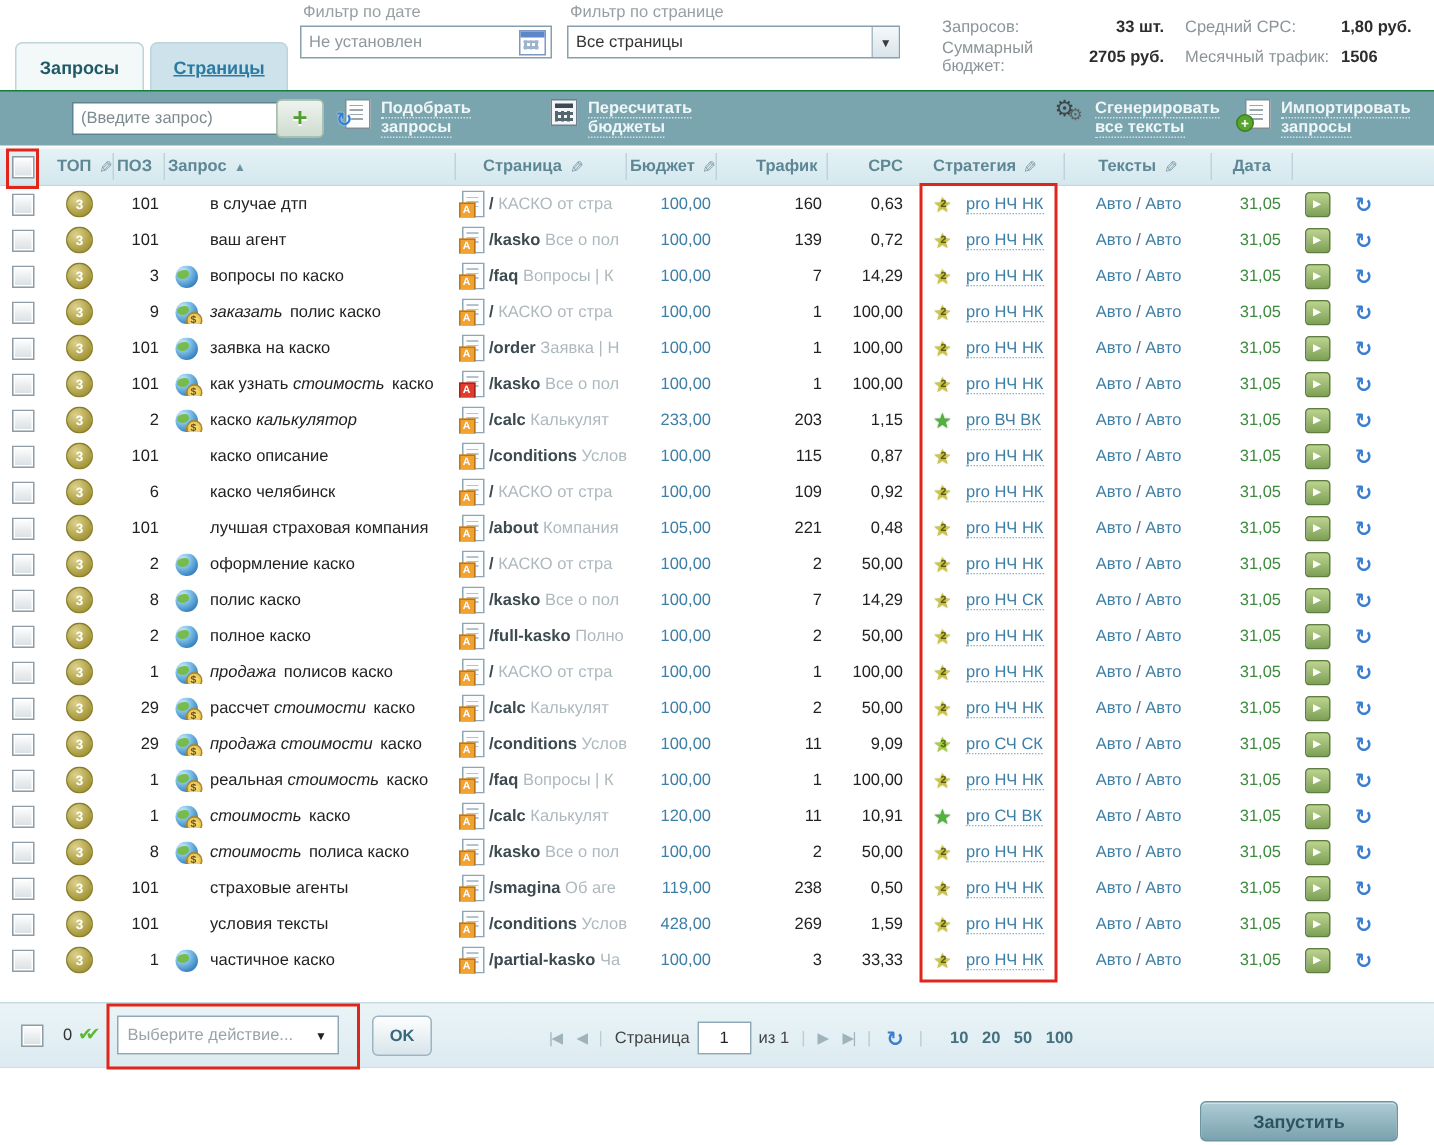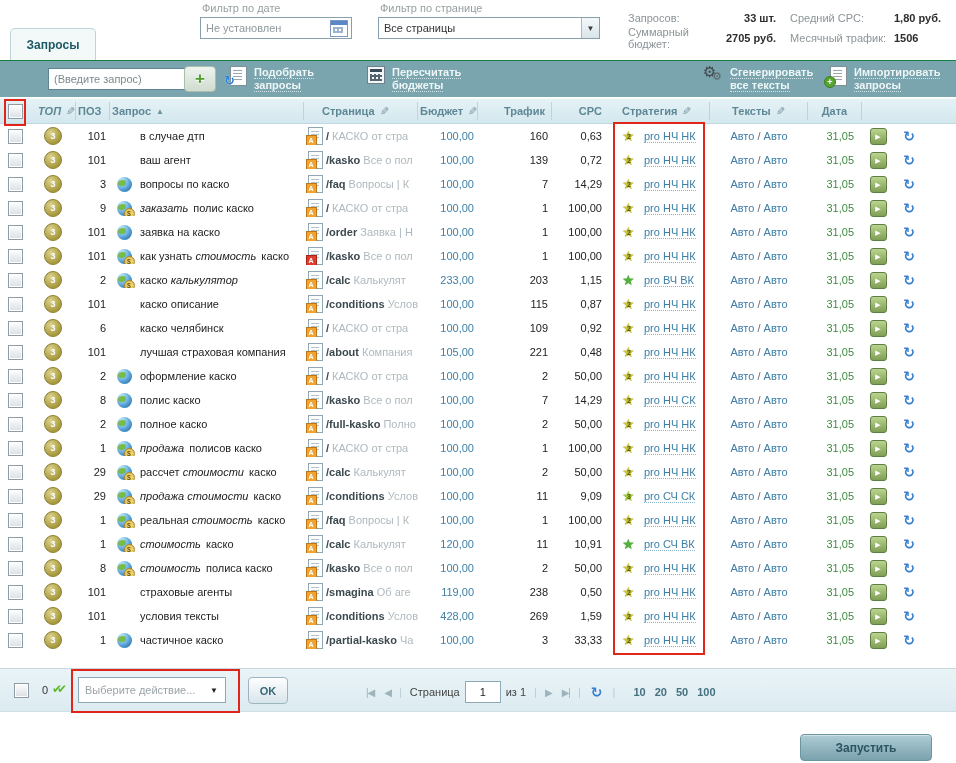--- a/index.html
+++ b/index.html
@@ -140,21 +140,21 @@
 
   
   .anno{position:absolute;border:2px solid #e0251a;pointer-events:none;}
 </style>
 </head>
 <body>
 
 <div id="app">
 
   <div class="flt-label" style="left:202px;">Фильтр по дате</div>
-  <div class="flt-box" style="left:200px;width:152px;">
+  <div class="flt-box" style="left:200px;width:168px;">
     <span class="val">Не установлен</span>
     <span class="cal-icon"></span>
   </div>
   <div class="flt-label" style="left:380px;">Фильтр по странице</div>
   <div class="flt-box sel" style="left:378px;width:222px;">
     <span class="val">Все страницы</span>
     <span class="dd-arrow">▼</span>
   </div>
 
   <div class="stats">
@@ -165,20 +165,23 @@
     <span class="val">1,80 руб.</span>
     <span class="lbl">Суммарный бюджет:</span>
     <span class="val r">2705 руб.</span>
     <span></span>
     <span class="lbl">Месячный трафик:</span>
     <span class="val">1506</span>
   </div>
 
   <div class="tab active">
       <span class="t">Запросы</span>
+    </div>
+  <div class="tab other">
+      <span class="t">Страницы</span>
     </div>
 
   <div class="toolbar">
     <div class="qinput">
       <span>(Введите запрос)</span>
     </div>
     <div class="plusbtn">
         <b>+</b>
       </div>
 
@@ -208,21 +211,21 @@
         </span>
       <span class="txt"><span>Импортировать
 запросы</span></span>
     </div>
   </div>
 
   <div class="thead grid">
     <div class="hc ctr">
         <span class="cb"></span>
       </div>
-    <div class="hc sep" style="padding-left:8px;font-style:italic;">
+    <div class="hc sep" style="padding-left:8px;">
         <span>ТОП</span>
         <span class="pencil">✎</span>
       </div>
     <div class="hc sep" style="padding-left:2px;">
         <span>ПОЗ</span>
       </div>
     <div class="hc sep" style="grid-column:4/6;padding-left:2px;">
         <span>Запрос</span>
         <span class="sort">▲</span>
       </div>

